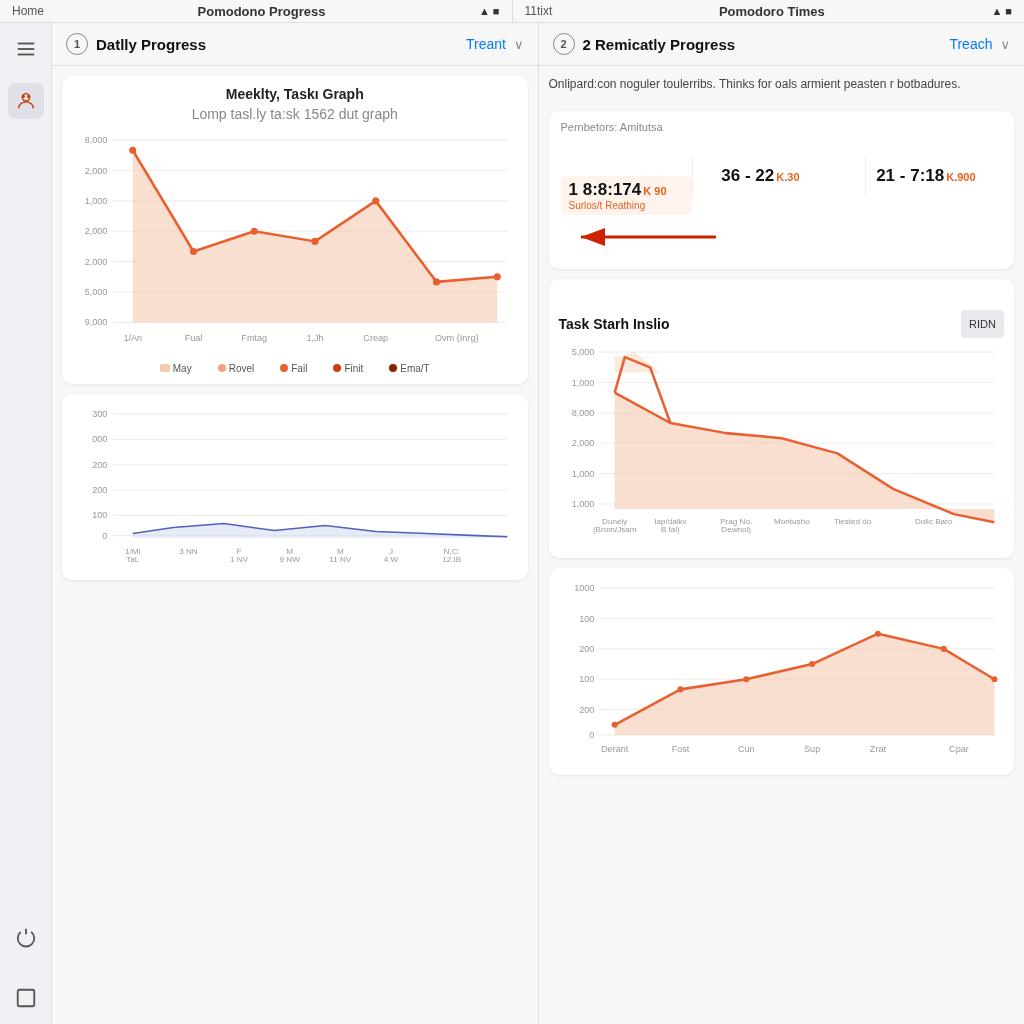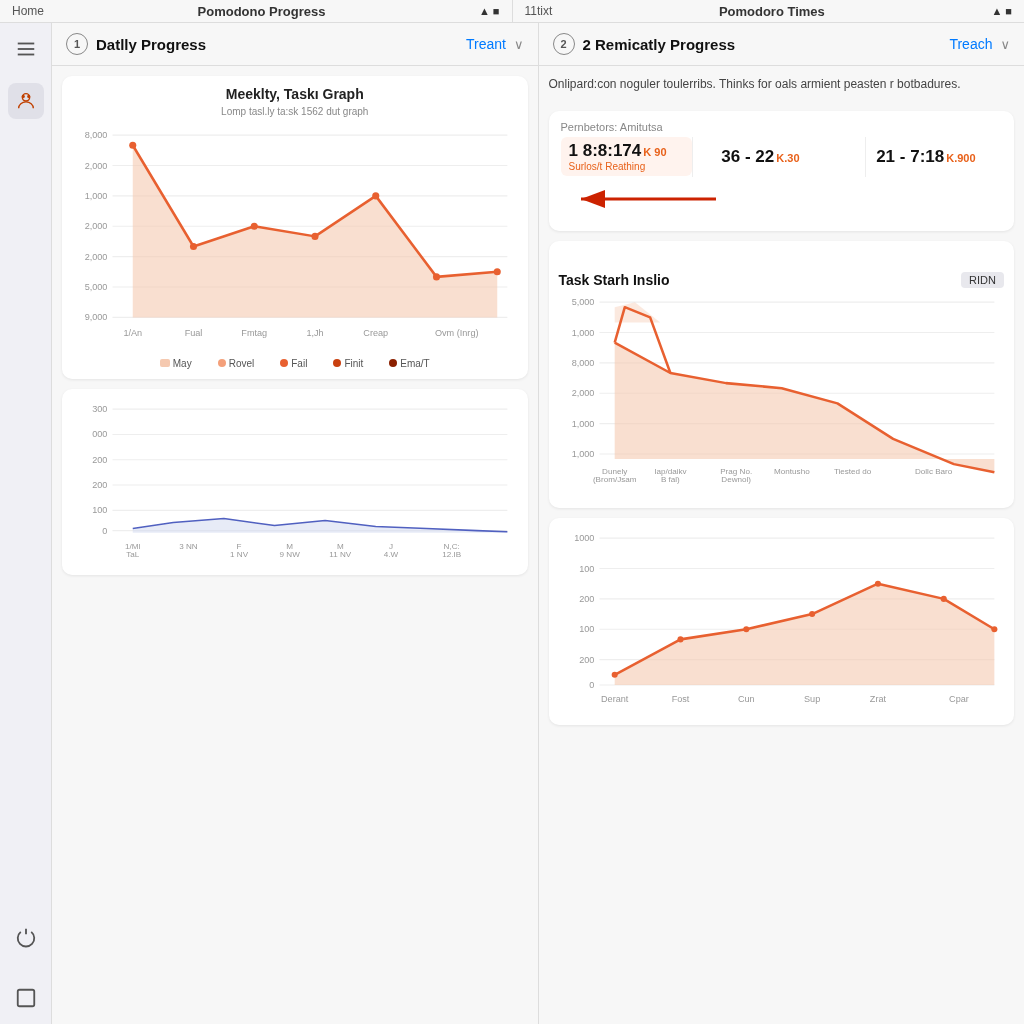--- a/index.html
+++ b/index.html
@@ -124,21 +124,21 @@
       background: #fff;
       border-radius: 10px;
       padding: 10px;
       box-shadow: 0 1px 3px rgba(0,0,0,0.08);
     }
     .chart-title {
       font-size: 14px; font-weight: 600; color: #222;
       text-align: center; margin-bottom: 4px;
     }
     .chart-subtitle {
-      font-size: 10px; color: #888;
+      font-size: 14px; color: #888;
       text-align: center; margin-bottom: 8px;
     }
 
     
     .chart-area { width: 100%; }
 
     
     .legend {
       display: flex; flex-wrap: wrap; gap: 6px 26px;
       justify-content: center; margin-top: 6px;
@@ -165,20 +165,21 @@
     .stats-row {
       display: flex; align-items: center; gap: 0;
     }
     .stat-item {
       flex: 1; display: flex; flex-direction: column;
     }
     .stat-item.highlighted {
       background: #fff3ee;
       border-radius: 6px;
       padding: 4px 8px;
+      margin-top: 39px;
     }
     .stat-main {
       font-size: 17px; font-weight: 700; color: #111;
       display: flex; align-items: baseline; gap: 2px;
     }
     .stat-main .k-label { font-size: 11px; color: #e8611a; font-weight: 600; }
     .stat-sub { font-size: 10px; color: #e8611a; }
     .stat-divider { width: 1px; background: #eee; height: 40px; }
 
     
@@ -188,21 +189,21 @@
 
     
     .section-header {
       display: flex; align-items: center; justify-content: space-between;
       margin-bottom: 4px;
       margin-top: 21px;
     }
     .section-title { font-size: 14px; font-weight: 700; color: #111; }
     .section-btn {
       font-size: 11px; color: #333; background: #e8e8ed;
-      border-radius: 4px; padding: 2px 8px; cursor: pointer;
+      border-radius: 4px; padding: 8px 8px; cursor: pointer;
       border: none;
     }
 
     
     .desc-text {
       font-size: 12px; color: #444; line-height: 1.4; margin-bottom: 8px;
     }
 
     .home-label { font-size: 12px; color: #555; }
   </style>

